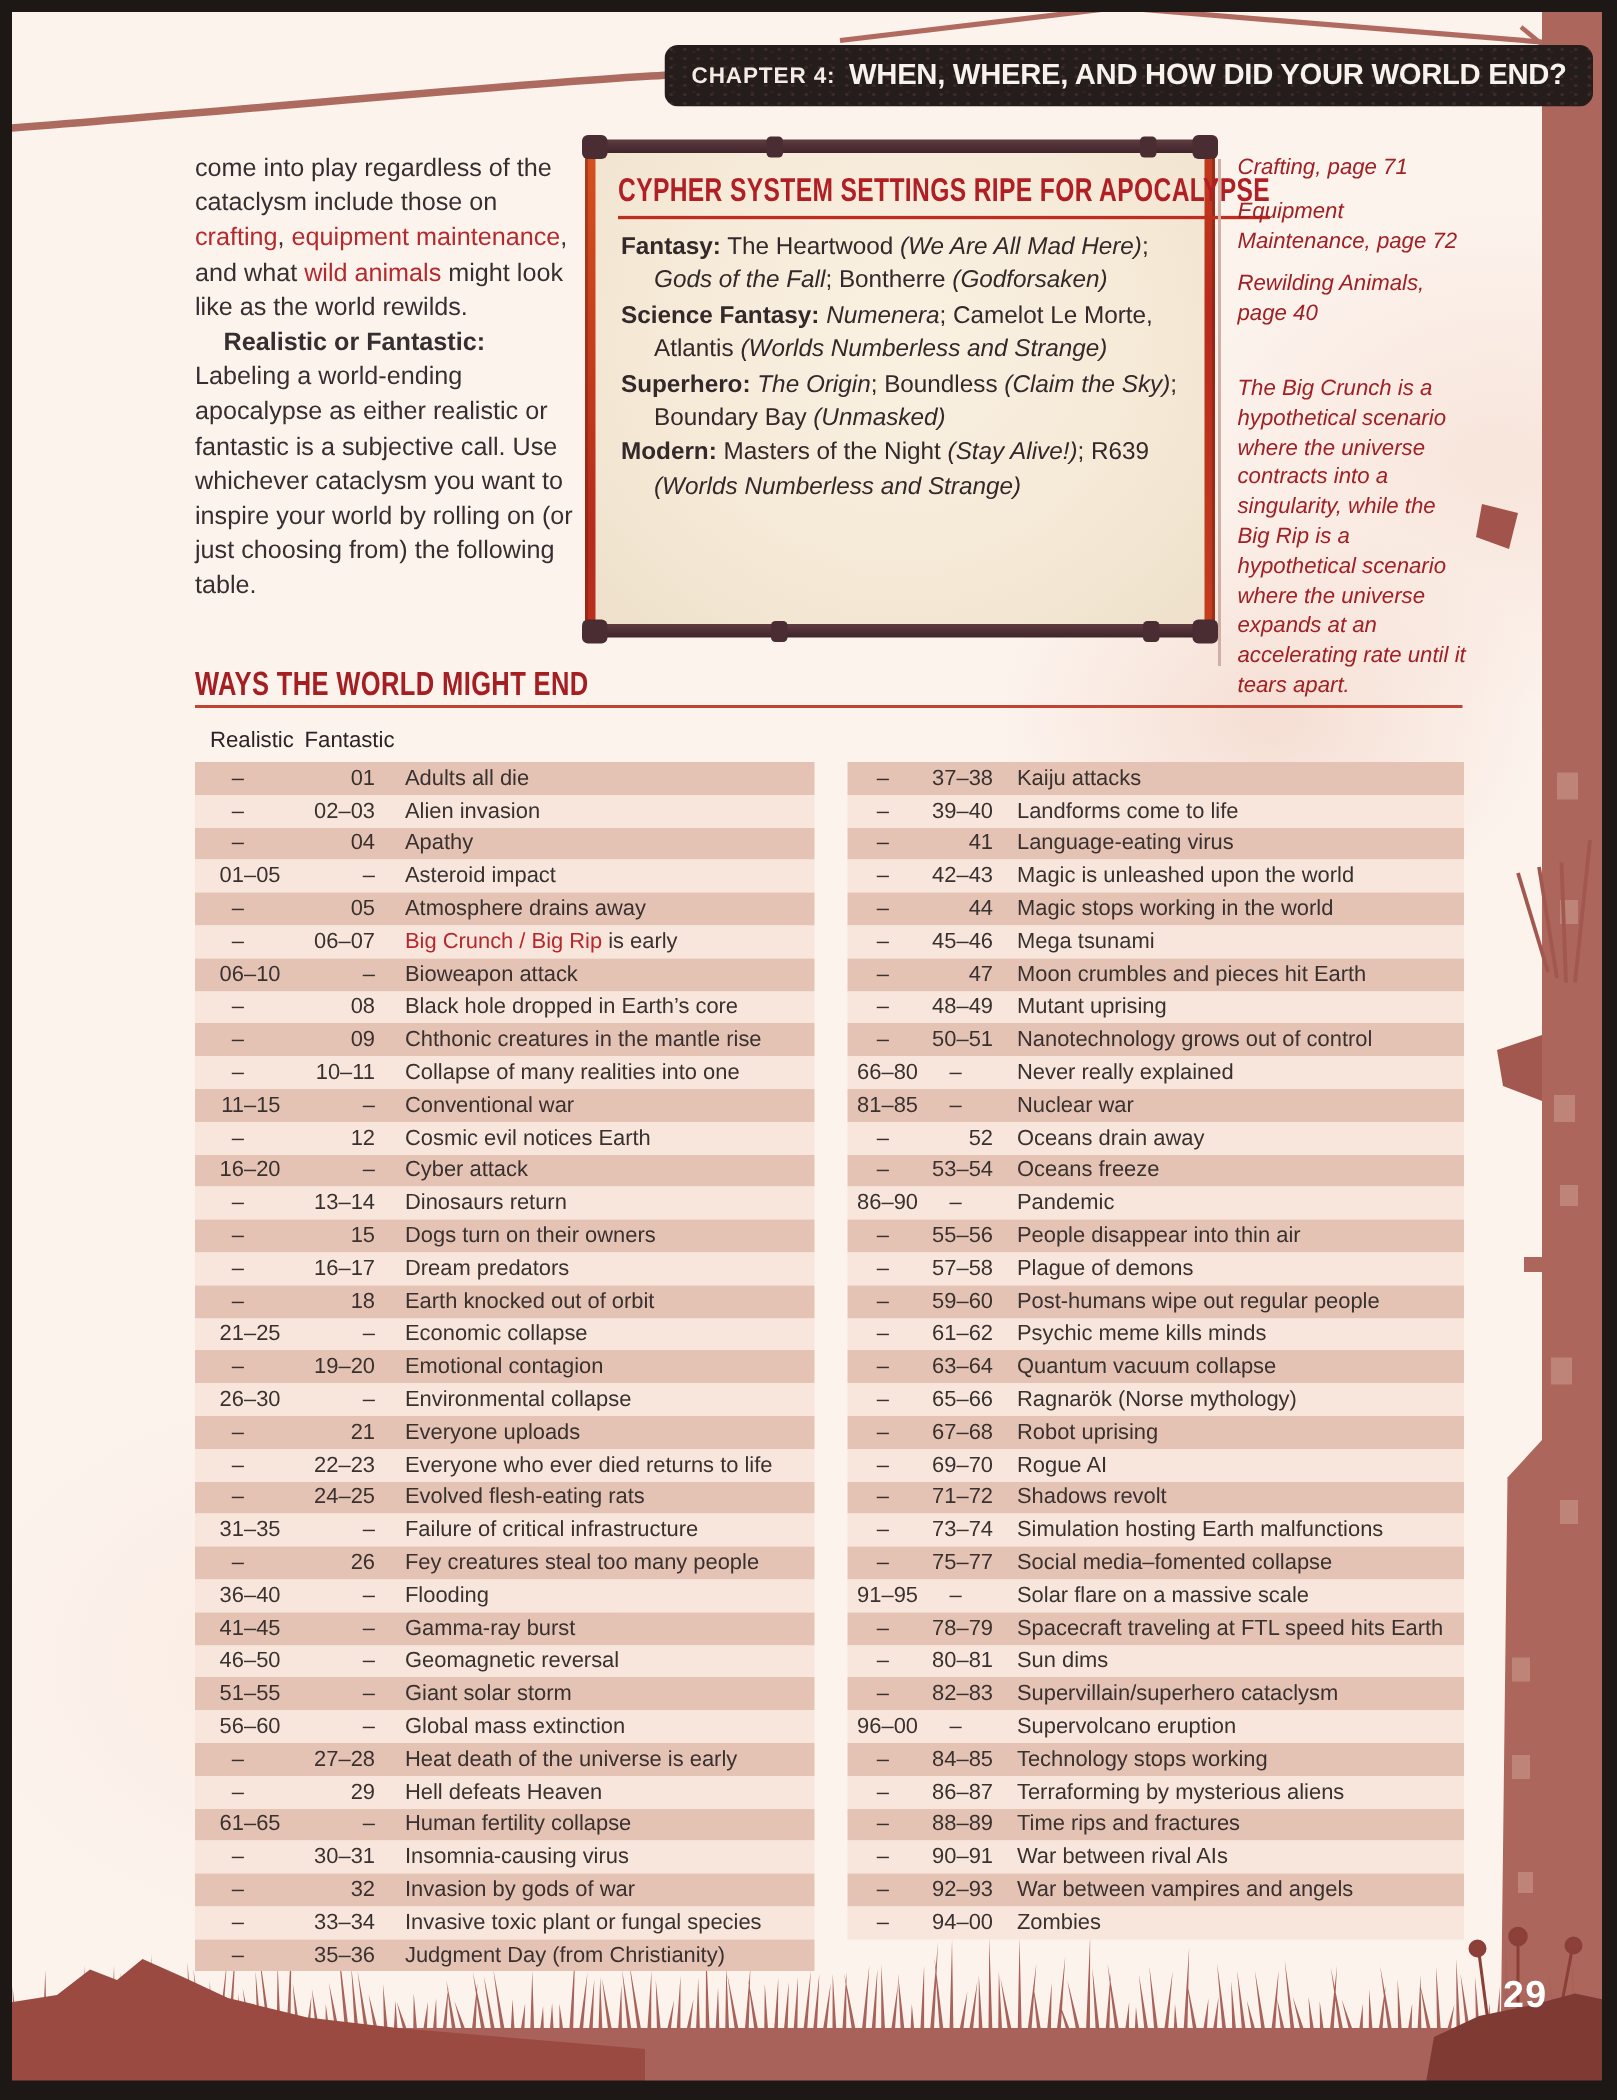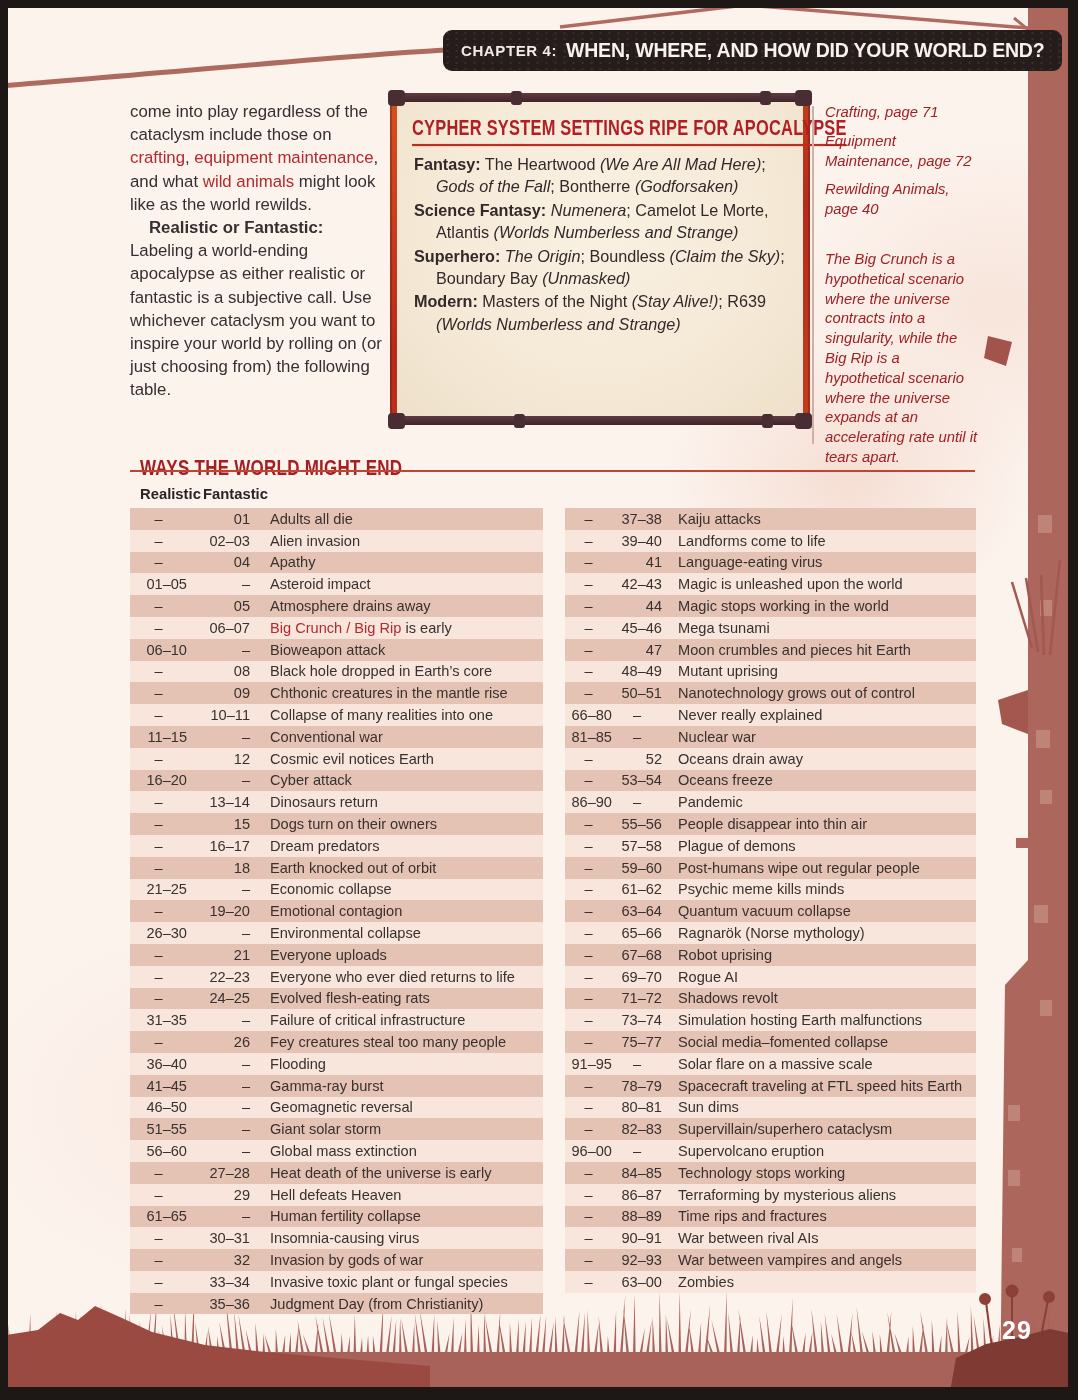--- a/index.html
+++ b/index.html
@@ -71,25 +71,25 @@
     padding-left:22px;text-indent:-22px;}
 
   
   .margin-rule{position:absolute;left:812px;top:106px;width:2px;height:338px;background:#cfb0a6;z-index:10;}
   .margin-notes{position:absolute;left:825px;top:103px;width:154px;z-index:10;
     color:#a02125;font-style:italic;font-size:14.8px;line-height:19.8px;}
   .margin-notes p{margin:0 0 9px 0;}
   .margin-notes p.note{margin:30px 0 0 0;}
 
   
-  .ways-title{position:absolute;left:130px;top:446px;z-index:10;margin:10px;}
+  .ways-title{position:absolute;left:130px;top:446px;z-index:10;margin:0;}
   .ways-title-text{display:inline-block;transform:scale(0.85,1.12);transform-origin:0 60%;
     font-size:20px;font-weight:bold;color:#a41e22;letter-spacing:.3px;white-space:nowrap;}
   .ways-rule{position:absolute;left:130px;top:470px;width:845px;height:2px;background:#c04433;z-index:10;}
-  .colh{position:absolute;top:486px;font-weight:bold;font-size:14.8px;color:#2a2426;z-index:10;}
+  .colh{position:absolute;top:486px;font-weight:normal;font-size:14.8px;color:#2a2426;z-index:10;}
   #colh-realistic{left:140px;}
   #colh-fantastic{left:203px;}
   #colh-specific{left:256px;margin-top:42px;}
 
   
   .tbl{position:absolute;top:508px;z-index:10;font-size:14.6px;color:#38312f;}
   #tbl-left{left:130px;width:413px;}
   #tbl-right{left:565px;width:411px;}
   .row{display:flex;align-items:center;height:21.8px;}
   .row.dark{background:#e5c3b4;}
@@ -566,21 +566,21 @@
       <span class="cf">90–91</span>
       <span class="ca">War between rival AIs</span>
     </div>
     <div class="row dark">
       <span class="cr dash">–</span>
       <span class="cf">92–93</span>
       <span class="ca">War between vampires and angels</span>
     </div>
     <div class="row light">
       <span class="cr dash">–</span>
-      <span class="cf">63–00</span>
+      <span class="cf">94–00</span>
       <span class="ca">Zombies</span>
     </div>
   </div>
 
 <div class="page-number">29</div>
 
 <div class="frame top"></div>
 <div class="frame left"></div>
 <div class="frame right"></div>
 <div class="frame bottom"></div>

